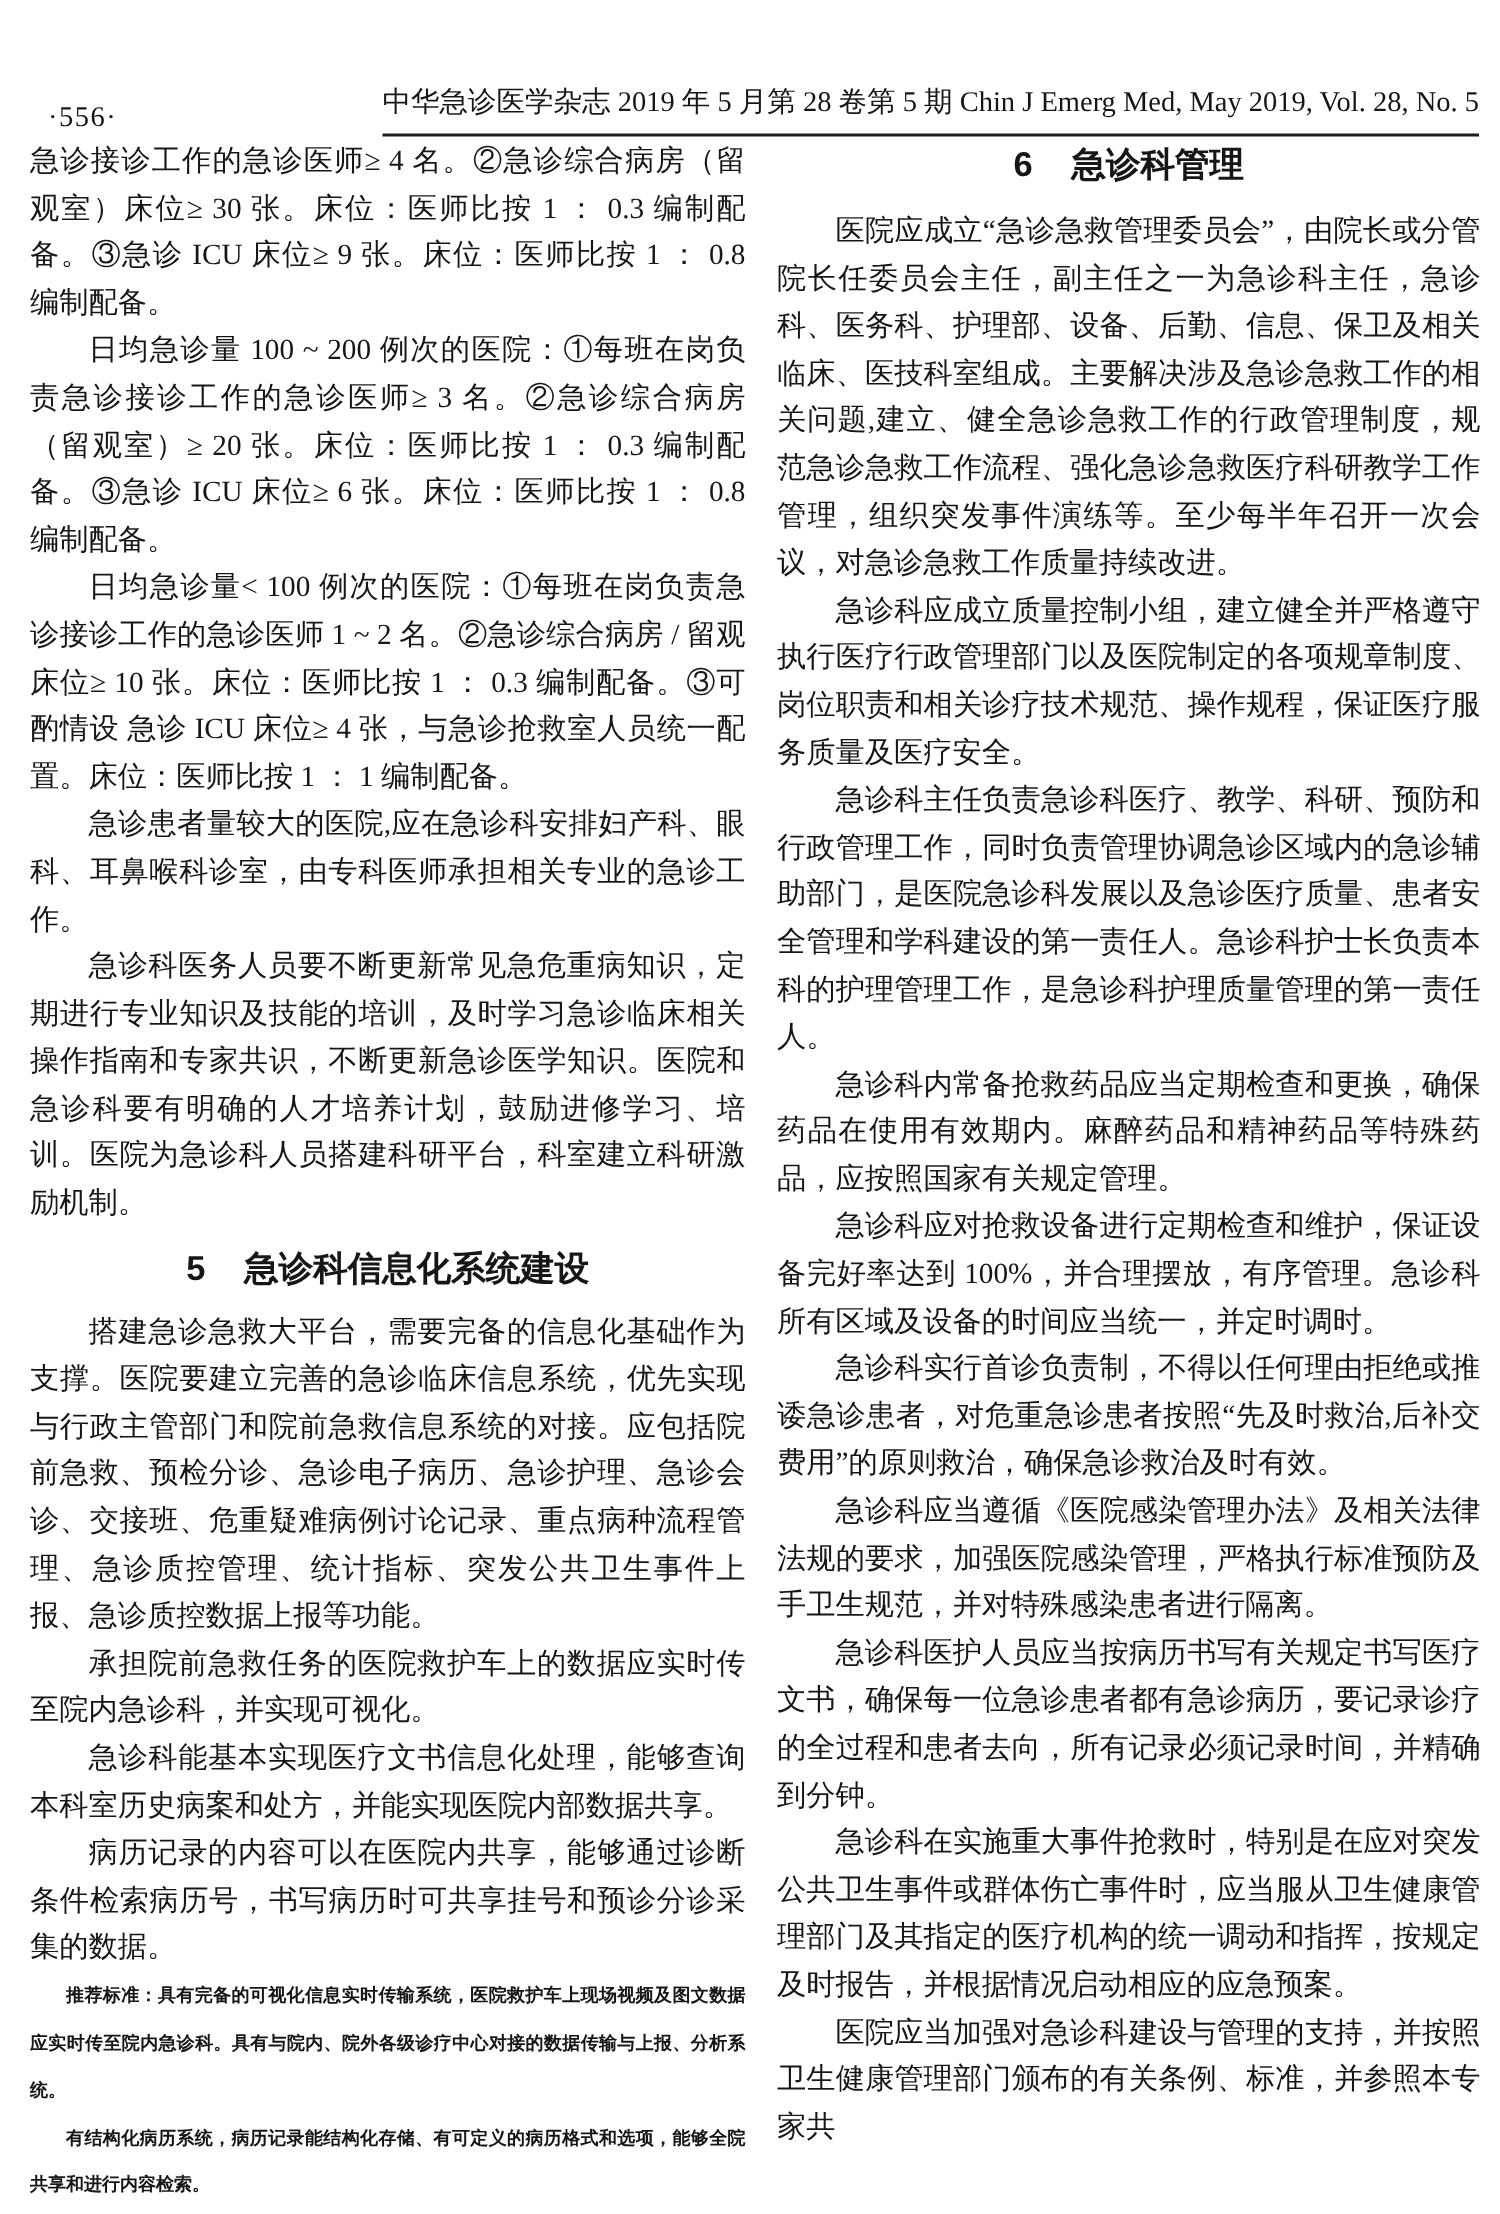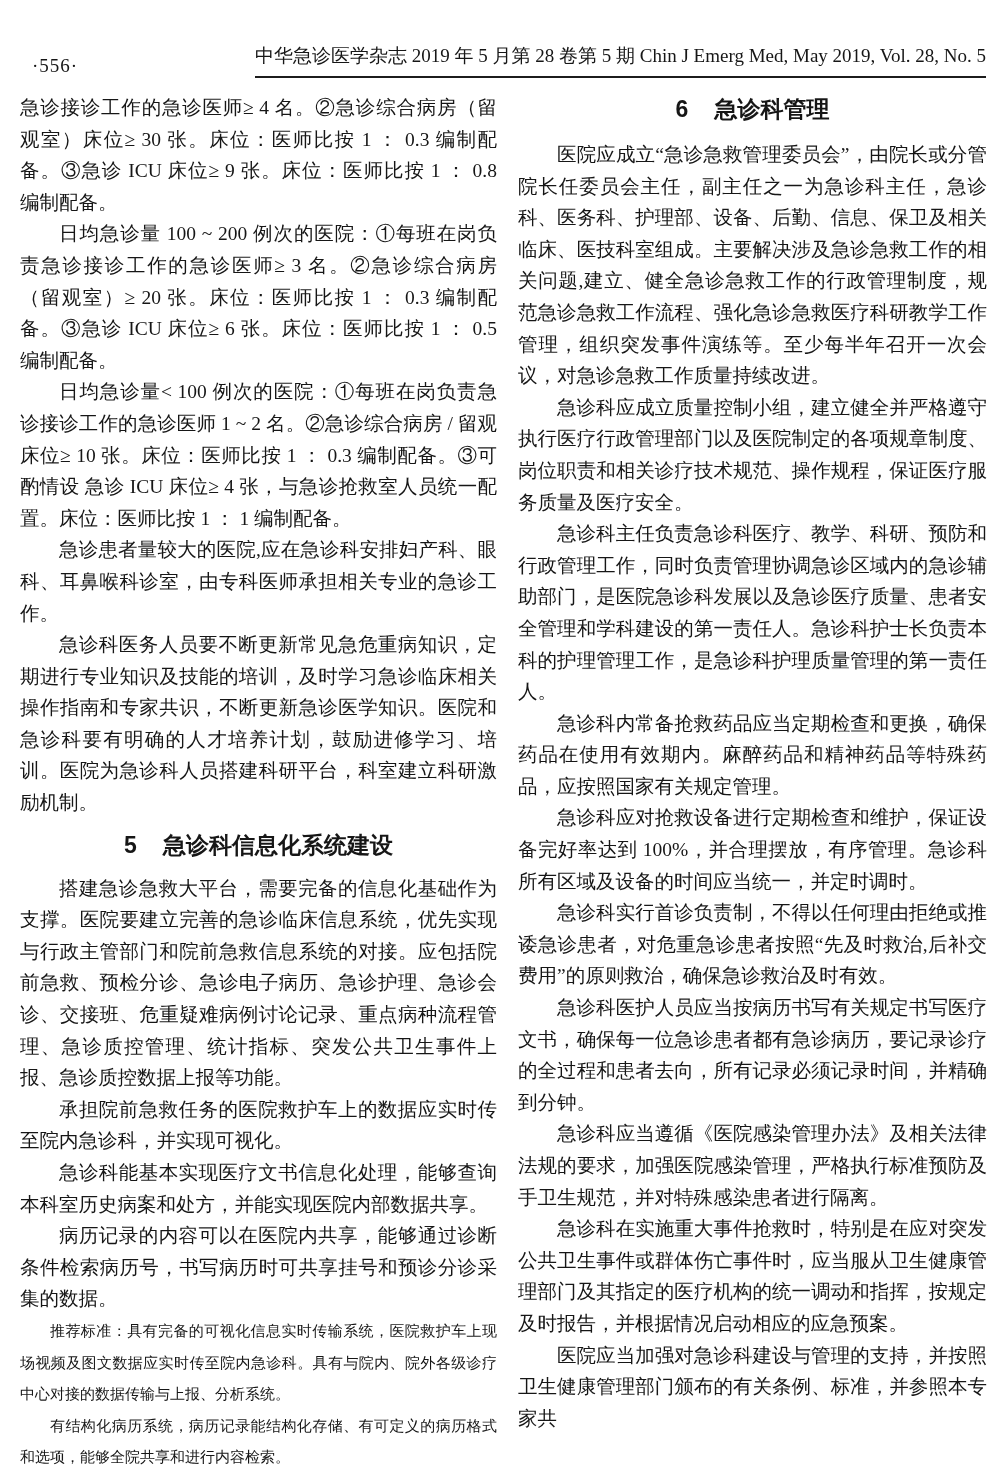--- a/index.html
+++ b/index.html
@@ -8,21 +8,21 @@
     width: 1000px;
     height: 1476px;
     margin: 0 auto;
     background: #ffffff;
     color: #161616;
     font-family: "Liberation Serif", "DejaVu Serif", serif;
     overflow: hidden;
   }
   .header {
     position: absolute;
-    top: 44px;
+    top: 57px;
     left: 20px;
     right: 14px;
     display: flex;
     align-items: flex-end;
     font-size: 19px;
     line-height: 24px;
   }
   .page-num {
     width: 252px;
     padding-left: 12px;
@@ -51,22 +51,22 @@
   }
   .col.left  { width: 477px; }
   .col.right { width: 469px; }
   .col p {
     margin: 0;
     text-indent: 2em;
   }
   .col p.cont { text-indent: 0; }
   .col p.bold {
     font-family: "Liberation Sans", "DejaVu Sans", sans-serif;
-    font-weight: normal;
-    font-size: 15px;
+    font-weight: bold;
+    font-size: 12px;
   }
   h2.section {
     font-family: "Liberation Sans", "DejaVu Sans", sans-serif;
     font-weight: bold;
     font-size: 23px;
     line-height: 30px;
     margin: 11px 0 13px 0;
     text-align: center;
   }
   h2.section.first { margin-top: 2px; margin-bottom: 15px; }
@@ -79,21 +79,21 @@
 
   <div class="header">
     <span class="page-num">·556·</span>
     <span class="journal">中华急诊医学杂志 2019 年 5 月第 28 卷第 5 期 Chin J Emerg Med, May 2019, Vol. 28, No. 5</span>
   </div>
 
   <div class="columns">
 
     <div class="col left">
       <p class="cont">急诊接诊工作的急诊医师≥ 4 名。②急诊综合病房（留观室）床位≥ 30 张。床位：医师比按 1 ： 0.3 编制配备。③急诊 ICU 床位≥ 9 张。床位：医师比按 1 ： 0.8 编制配备。</p>
-      <p>日均急诊量 100 ~ 200 例次的医院：①每班在岗负责急诊接诊工作的急诊医师≥ 3 名。②急诊综合病房（留观室）≥ 20 张。床位：医师比按 1 ： 0.3 编制配备。③急诊 ICU 床位≥ 6 张。床位：医师比按 1 ： 0.5 编制配备。</p>
+      <p>日均急诊量 100 ~ 200 例次的医院：①每班在岗负责急诊接诊工作的急诊医师≥ 3 名。②急诊综合病房（留观室）≥ 20 张。床位：医师比按 1 ： 0.3 编制配备。③急诊 ICU 床位≥ 6 张。床位：医师比按 1 ： 0.8 编制配备。</p>
       <p>日均急诊量&lt; 100 例次的医院：①每班在岗负责急诊接诊工作的急诊医师 1 ~ 2 名。②急诊综合病房 / 留观床位≥ 10 张。床位：医师比按 1 ： 0.3 编制配备。③可酌情设 急诊 ICU 床位≥ 4 张，与急诊抢救室人员统一配置。床位：医师比按 1 ： 1 编制配备。</p>
       <p>急诊患者量较大的医院,应在急诊科安排妇产科、眼科、耳鼻喉科诊室，由专科医师承担相关专业的急诊工作。</p>
       <p>急诊科医务人员要不断更新常见急危重病知识，定期进行专业知识及技能的培训，及时学习急诊临床相关操作指南和专家共识，不断更新急诊医学知识。医院和急诊科要有明确的人才培养计划，鼓励进修学习、培训。医院为急诊科人员搭建科研平台，科室建立科研激励机制。</p>
 
       <h2 class="section">
         <span class="num">5</span><span>急诊科信息化系统建设</span>
       </h2>
 
       <p>搭建急诊急救大平台，需要完备的信息化基础作为支撑。医院要建立完善的急诊临床信息系统，优先实现与行政主管部门和院前急救信息系统的对接。应包括院前急救、预检分诊、急诊电子病历、急诊护理、急诊会诊、交接班、危重疑难病例讨论记录、重点病种流程管理、急诊质控管理、统计指标、突发公共卫生事件上报、急诊质控数据上报等功能。</p>
       <p>承担院前急救任务的医院救护车上的数据应实时传至院内急诊科，并实现可视化。</p>
@@ -107,20 +107,20 @@
     <div class="col right">
       <h2 class="section first">
         <span class="num">6</span><span>急诊科管理</span>
       </h2>
       <p>医院应成立“急诊急救管理委员会”，由院长或分管院长任委员会主任，副主任之一为急诊科主任，急诊科、医务科、护理部、设备、后勤、信息、保卫及相关临床、医技科室组成。主要解决涉及急诊急救工作的相关问题,建立、健全急诊急救工作的行政管理制度，规范急诊急救工作流程、强化急诊急救医疗科研教学工作管理，组织突发事件演练等。至少每半年召开一次会议，对急诊急救工作质量持续改进。</p>
       <p>急诊科应成立质量控制小组，建立健全并严格遵守执行医疗行政管理部门以及医院制定的各项规章制度、岗位职责和相关诊疗技术规范、操作规程，保证医疗服务质量及医疗安全。</p>
       <p>急诊科主任负责急诊科医疗、教学、科研、预防和行政管理工作，同时负责管理协调急诊区域内的急诊辅助部门，是医院急诊科发展以及急诊医疗质量、患者安全管理和学科建设的第一责任人。急诊科护士长负责本科的护理管理工作，是急诊科护理质量管理的第一责任人。</p>
       <p>急诊科内常备抢救药品应当定期检查和更换，确保药品在使用有效期内。麻醉药品和精神药品等特殊药品，应按照国家有关规定管理。</p>
       <p>急诊科应对抢救设备进行定期检查和维护，保证设备完好率达到 100%，并合理摆放，有序管理。急诊科所有区域及设备的时间应当统一，并定时调时。</p>
       <p>急诊科实行首诊负责制，不得以任何理由拒绝或推诿急诊患者，对危重急诊患者按照“先及时救治,后补交费用”的原则救治，确保急诊救治及时有效。</p>
+      <p>急诊科应当遵循《医院感染管理办法》及相关法律法规的要求，加强医院感染管理，严格执行标准预防及手卫生规范，并对特殊感染患者进行隔离。</p>
       <p>急诊科医护人员应当按病历书写有关规定书写医疗文书，确保每一位急诊患者都有急诊病历，要记录诊疗的全过程和患者去向，所有记录必须记录时间，并精确到分钟。</p>
-      <p>急诊科应当遵循《医院感染管理办法》及相关法律法规的要求，加强医院感染管理，严格执行标准预防及手卫生规范，并对特殊感染患者进行隔离。</p>
       <p>急诊科在实施重大事件抢救时，特别是在应对突发公共卫生事件或群体伤亡事件时，应当服从卫生健康管理部门及其指定的医疗机构的统一调动和指挥，按规定及时报告，并根据情况启动相应的应急预案。</p>
       <p>医院应当加强对急诊科建设与管理的支持，并按照卫生健康管理部门颁布的有关条例、标准，并参照本专家共</p>
     </div>
 
   </div>
 </div>
 
 </body></html>

